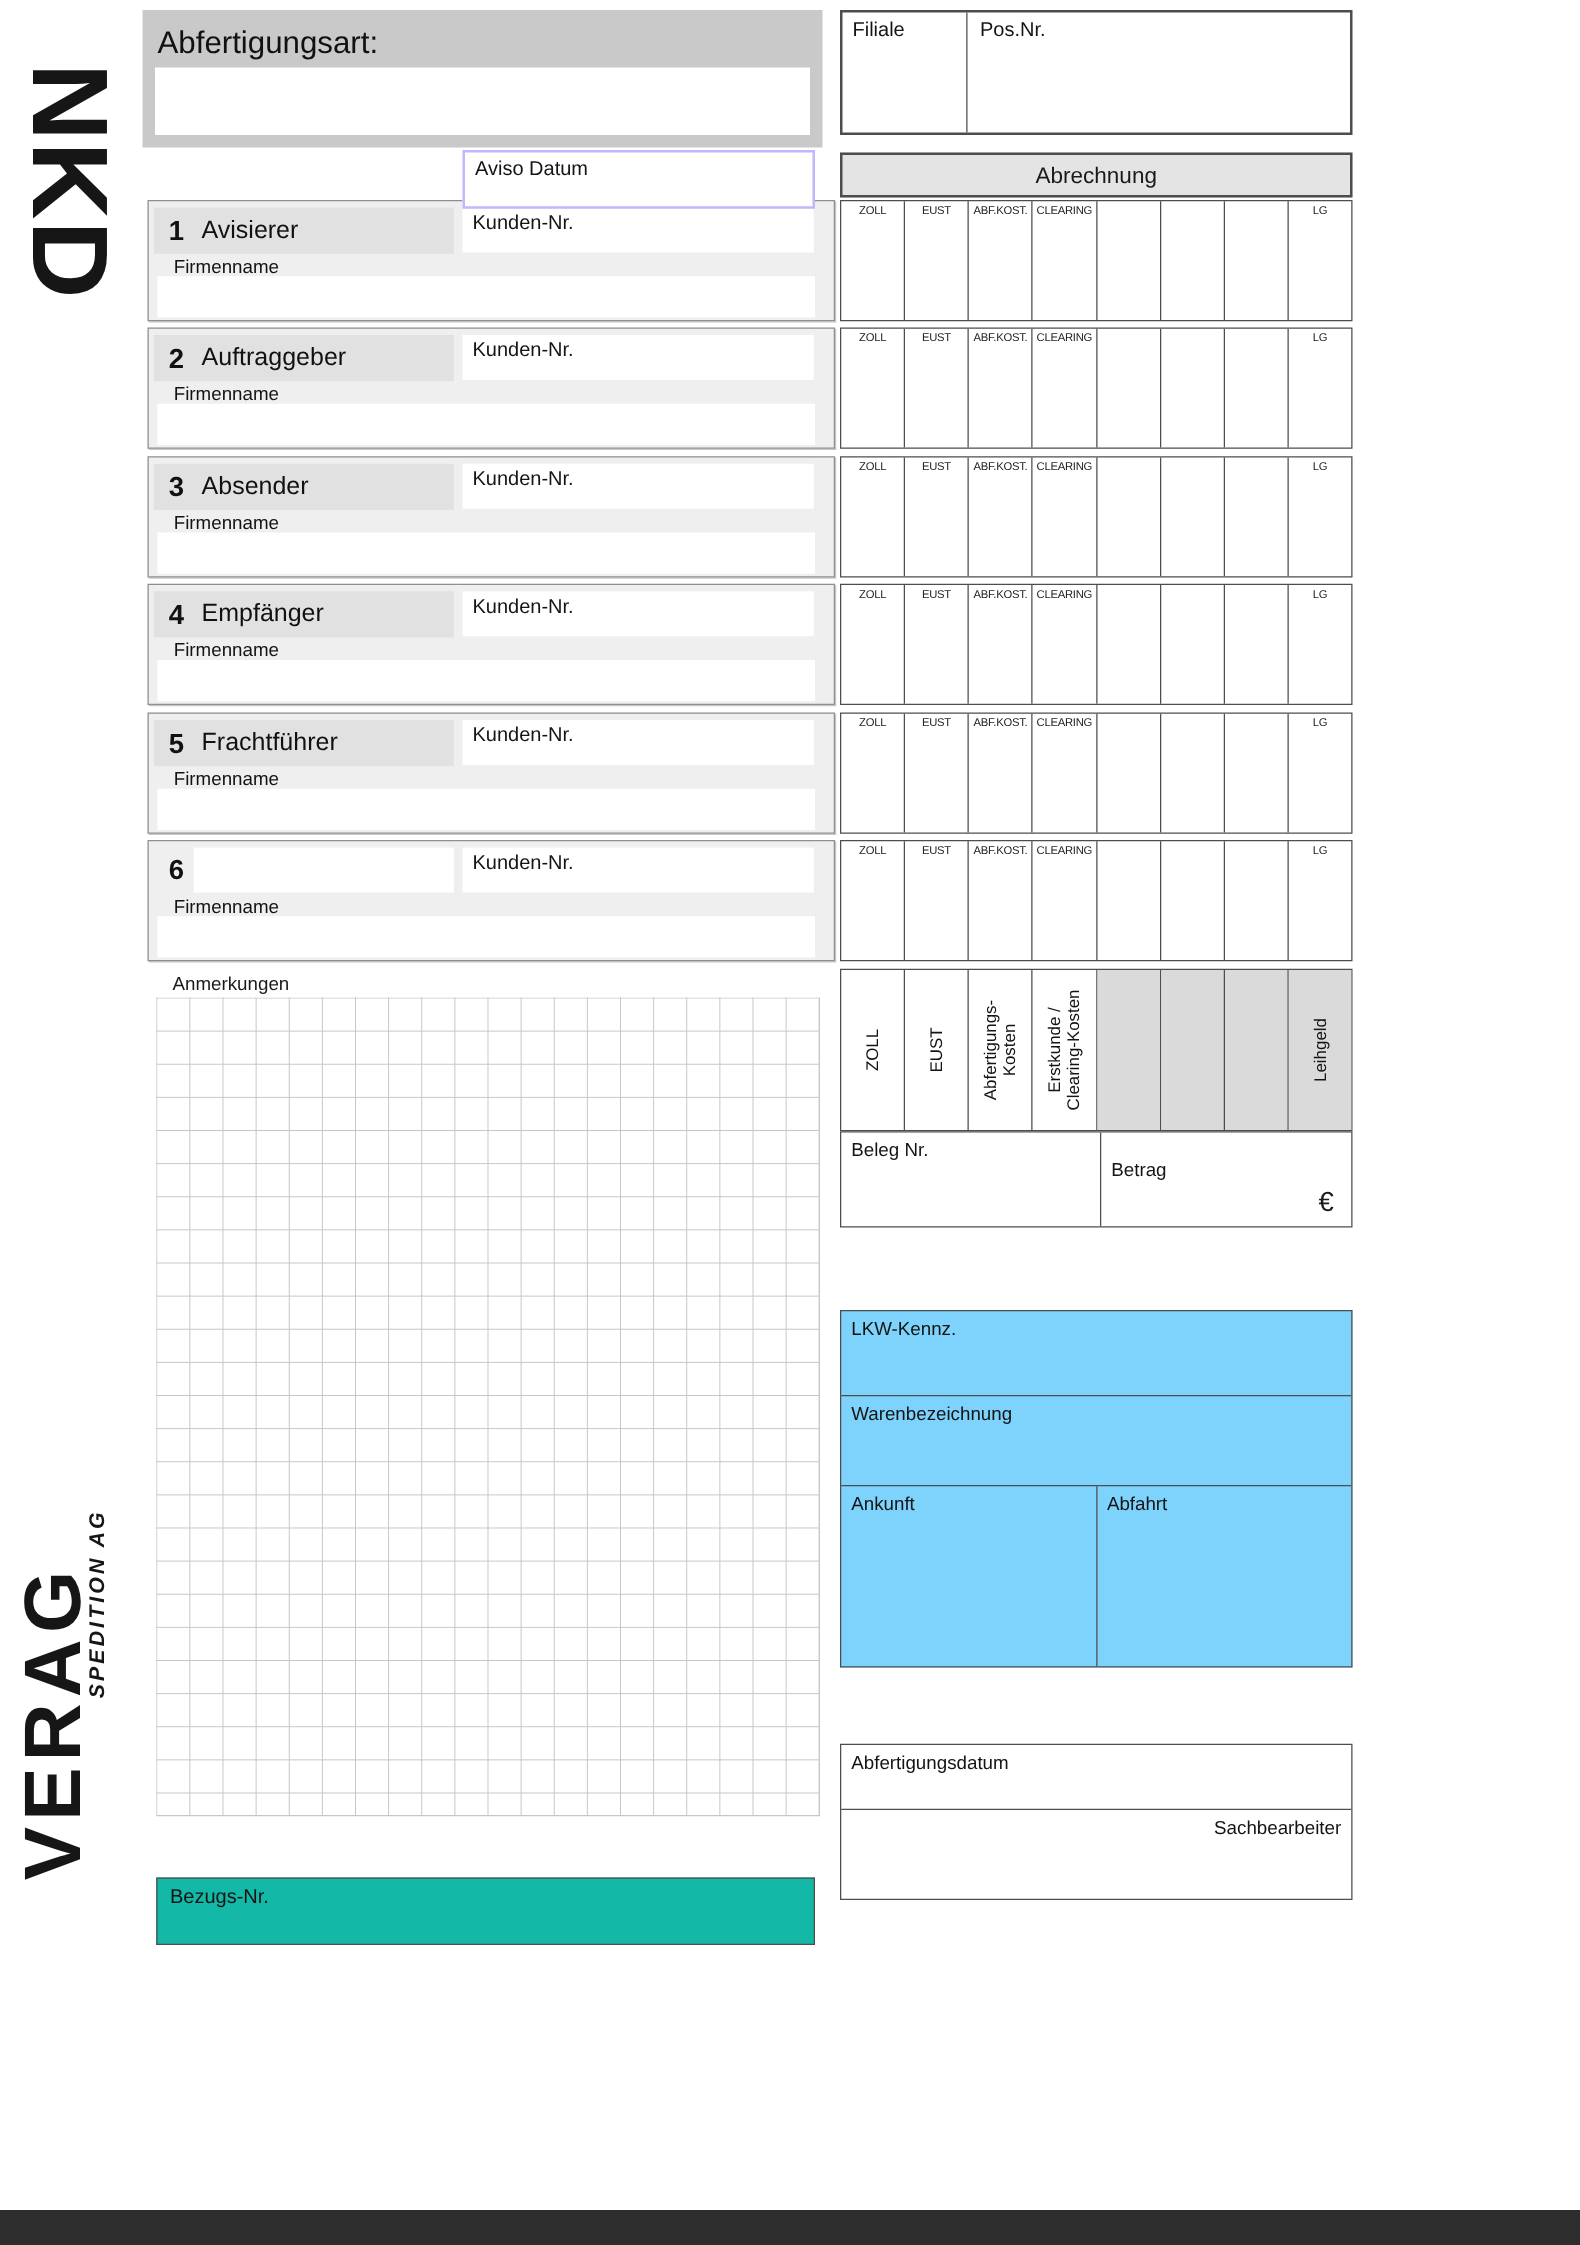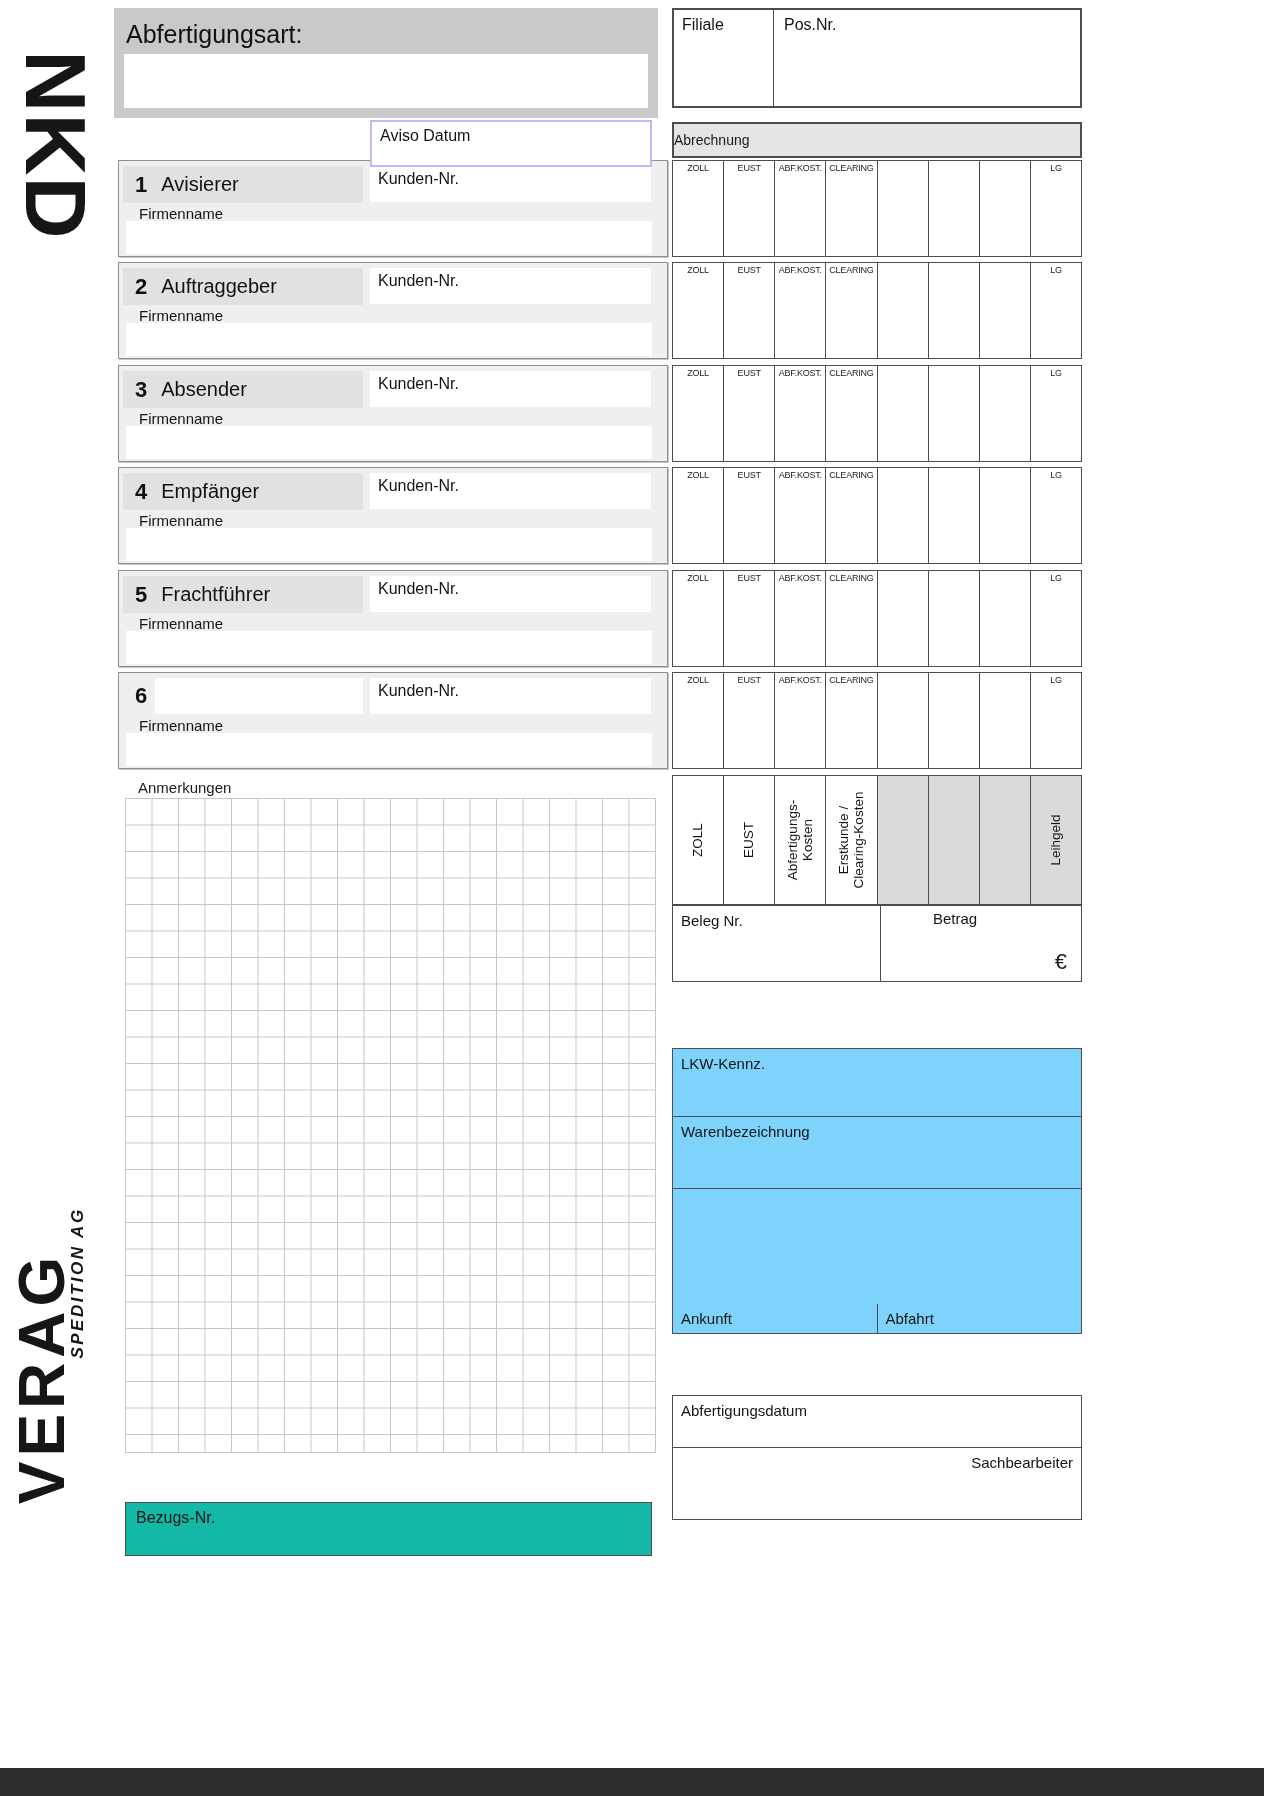--- a/index.html
+++ b/index.html
@@ -37,22 +37,22 @@
 
   .filiale-box { position: absolute; left: 672px; top: 8px; width: 410px; height: 100px; border: 2px solid #4d4d4d; background: #fff; display: flex; }
   .filiale-cell { width: 100px; border-right: 1px solid #4d4d4d; padding: 6px 8px; }
   .posnr-cell { flex: 1; padding: 6px 10px; }
 
   .aviso-field { position: absolute; left: 370px; top: 120px; width: 282px; height: 47px; background: #fff; border: 2px solid #c4b5fd; padding: 5px 8px; z-index: 2; }
 
   .abrechnung-header {
     position: absolute; left: 672px; top: 122px; width: 410px; height: 36px;
     background: #e4e4e4; border: 2px solid #4d4d4d;
-    display: flex; align-items: center; 
-    font-size: 14px; font-weight: 500;
+    display: flex; align-items: center; justify-content: center;
+    font-size: 18px; font-weight: 500;
   }
 
   .cell-label { font-size: 15px; display: block; color: #141414; }
   .cell-label.md { font-size: 16px; }
 
   
   .party-box { position: absolute; left: 118px; width: 550px; height: 97px; background: #efefef; border: 1px solid #8f8f8f; box-shadow: 1px 1px 0 #c7c7c7; }
   .party-band { position: absolute; left: 4px; top: 5px; width: 240px; height: 37px; background: #e1e1e1; display: flex; align-items: center; gap: 14px; padding-left: 12px; }
   .party-num { font-size: 22px; font-weight: 700; color: #111; }
   .party-num.six { position: absolute; left: 16px; top: 10px; }
@@ -88,30 +88,30 @@
   .cost-label {
     position: absolute; left: 50%; top: 50%; width: 124px;
     transform: translate(-50%,-50%) rotate(-90deg);
     text-align: center; font-size: 13.5px; line-height: 1.12;
     white-space: pre-line; color: #141414;
   }
 
   
   .beleg-table { position: absolute; left: 672px; top: 905px; width: 410px; height: 77px; display: flex; border: 1.5px solid #4d4d4d; background: #fff; }
   .beleg-cell { width: 208px; border-right: 1px solid #4d4d4d; position: relative; padding: 6px 8px; }
-  .betrag-cell { flex: 1; position: relative; padding: 4px 8px; margin-left: 44px; }
+  .betrag-cell { flex: 1; position: relative; padding: 22px 8px; }
   .euro { position: absolute; right: 14px; bottom: 6px; font-size: 22px; }
 
   
   .ship-table { position: absolute; left: 672px; top: 1048px; width: 410px; height: 286px; border: 1.5px solid #4d4d4d; background: #7dd3fc; display: flex; flex-direction: column; }
   .ship-row { padding: 6px 8px; border-bottom: 1px solid #4d4d4d; }
   .ship-row.r1 { height: 68px; }
   .ship-row.r2 { height: 72px; }
   .ship-row.split { display: flex; padding: 0; height: 72px; }
-  .ship-row.last { border-bottom: none; flex: 1; align-items: flex-end; }
+  .ship-row.last { border-bottom: none; flex: 1; }
   .half { flex: 1; padding: 6px 8px; }
   .half:first-child { border-right: 1px solid #4d4d4d; }
 
   
   .proc-table { position: absolute; left: 672px; top: 1395px; width: 410px; height: 125px; border: 1.5px solid #4d4d4d; background: #fff; display: flex; flex-direction: column; }
   .proc-row1 { height: 52px; border-bottom: 1px solid #4d4d4d; padding: 6px 8px; }
   .proc-row2 { flex: 1; padding: 6px 8px; text-align: right; }
 
   
   .bezugs-box { position: absolute; left: 125px; top: 1478px; width: 527px; height: 54px; border: 1.5px solid #4d4d4d; background: #14b8a6; padding: 6px 10px; margin-top: 24px; }

